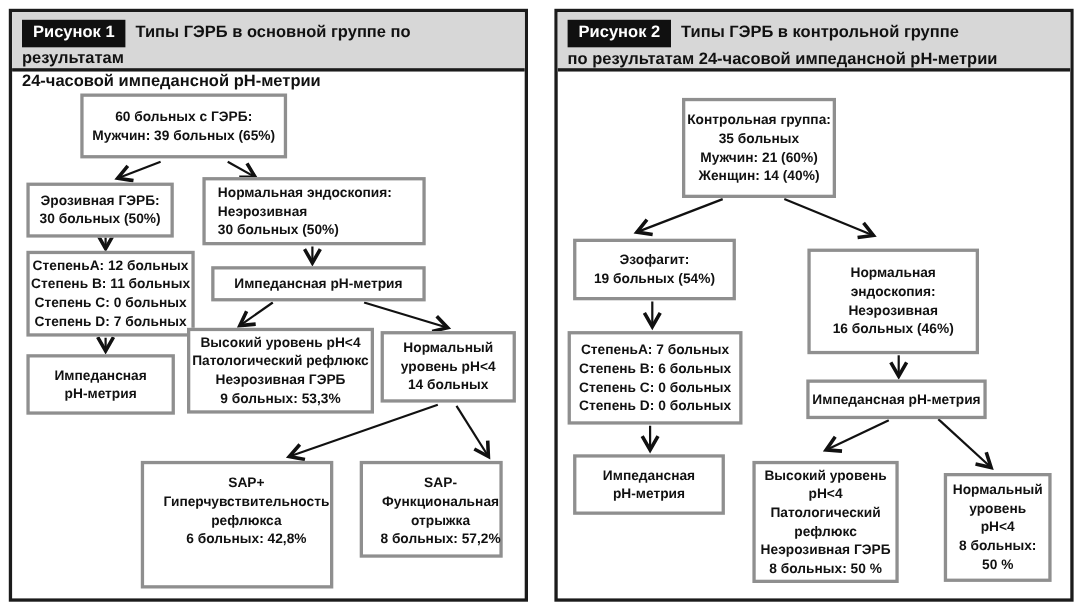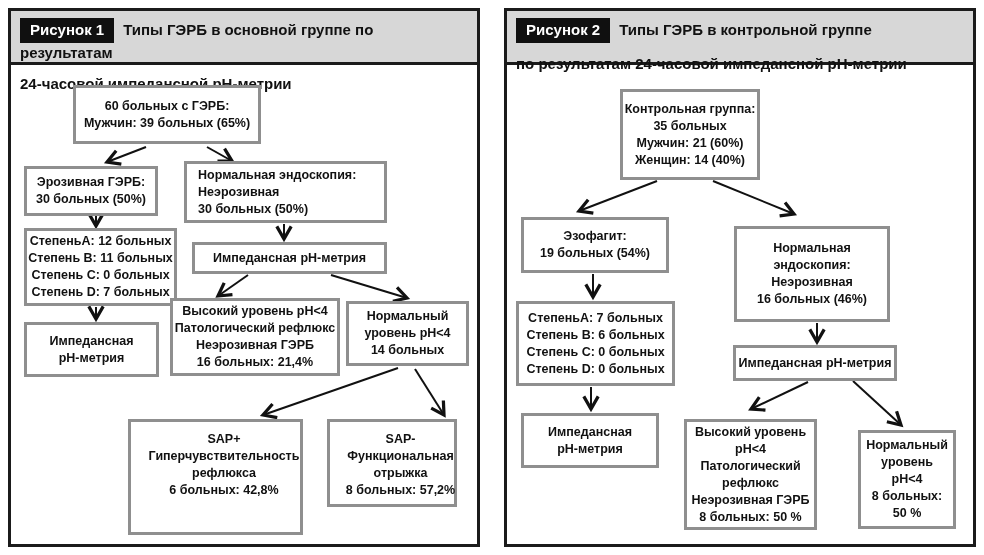--- a/index.html
+++ b/index.html
@@ -5,21 +5,21 @@
   html,body{margin:0;padding:0;background:#ffffff;}
   #page{position:relative;width:984px;height:555px;background:#ffffff;
         font-family:"Liberation Sans",sans-serif;color:#111;}
   .panel{position:absolute;top:8px;width:466px;height:533px;border:3px solid #1b1b1b;background:#fff;}
   #panel1{left:8px;} #panel2{left:504px;}
   .header{position:absolute;left:0;top:0;width:100%;height:54px;background:#d7d7d7;
           border-bottom:3px solid #1b1b1b;box-sizing:border-box;padding:7px 23px 0 9px;
           font-weight:bold;font-size:15px;line-height:20px;}
   .badge{display:inline-block;background:#101010;color:#fff;padding:2px 10px 3px 10px;
          margin-right:9px;font-weight:bold;font-size:15px;}
-  .title-l2{margin-top:11px;}
+  .title-l2{margin-top:1px;}
   .flow{position:absolute;left:0;top:54px;width:460px;height:476px;}
   .arrows{position:absolute;left:0;top:0;pointer-events:none;}
   .node{position:absolute;box-sizing:border-box;border:3px solid #8f8f8f;background:#fff;
         display:flex;flex-direction:column;justify-content:center;align-items:center;
         text-align:center;font-weight:bold;font-size:12.5px;padding:2px 3px;}
   .node .ln{line-height:17px;white-space:nowrap;}
   .align-left{align-items:flex-start;text-align:left;padding-left:11px;}
   .top-pack{justify-content:flex-start;padding-top:9px;padding-left:20px;}
 </style>
 </head>
@@ -78,21 +78,21 @@
           <div class="ln">Импедансная pH-метрия</div>
         </div>
       <div class="node" style="left:13px;top:257px;width:135px;height:55px">
           <div class="ln">Импедансная</div>
           <div class="ln">pH-метрия</div>
         </div>
       <div class="node" style="left:159px;top:233px;width:170px;height:78px">
           <div class="ln">Высокий уровень pH&lt;4</div>
           <div class="ln">Патологический рефлюкс</div>
           <div class="ln">Неэрозивная ГЭРБ</div>
-          <div class="ln">16 больных: 21,4%</div>
+          <div class="ln">9 больных: 53,3%</div>
         </div>
       <div class="node" style="left:335px;top:236px;width:123px;height:65px">
           <div class="ln">Нормальный</div>
           <div class="ln">уровень pH&lt;4</div>
           <div class="ln">14 больных</div>
         </div>
       <div class="node top-pack" style="left:117px;top:354px;width:175px;height:116px">
           <div class="ln">SAP+</div>
           <div class="ln">Гиперчувствительность</div>
           <div class="ln">рефлюкса</div>

